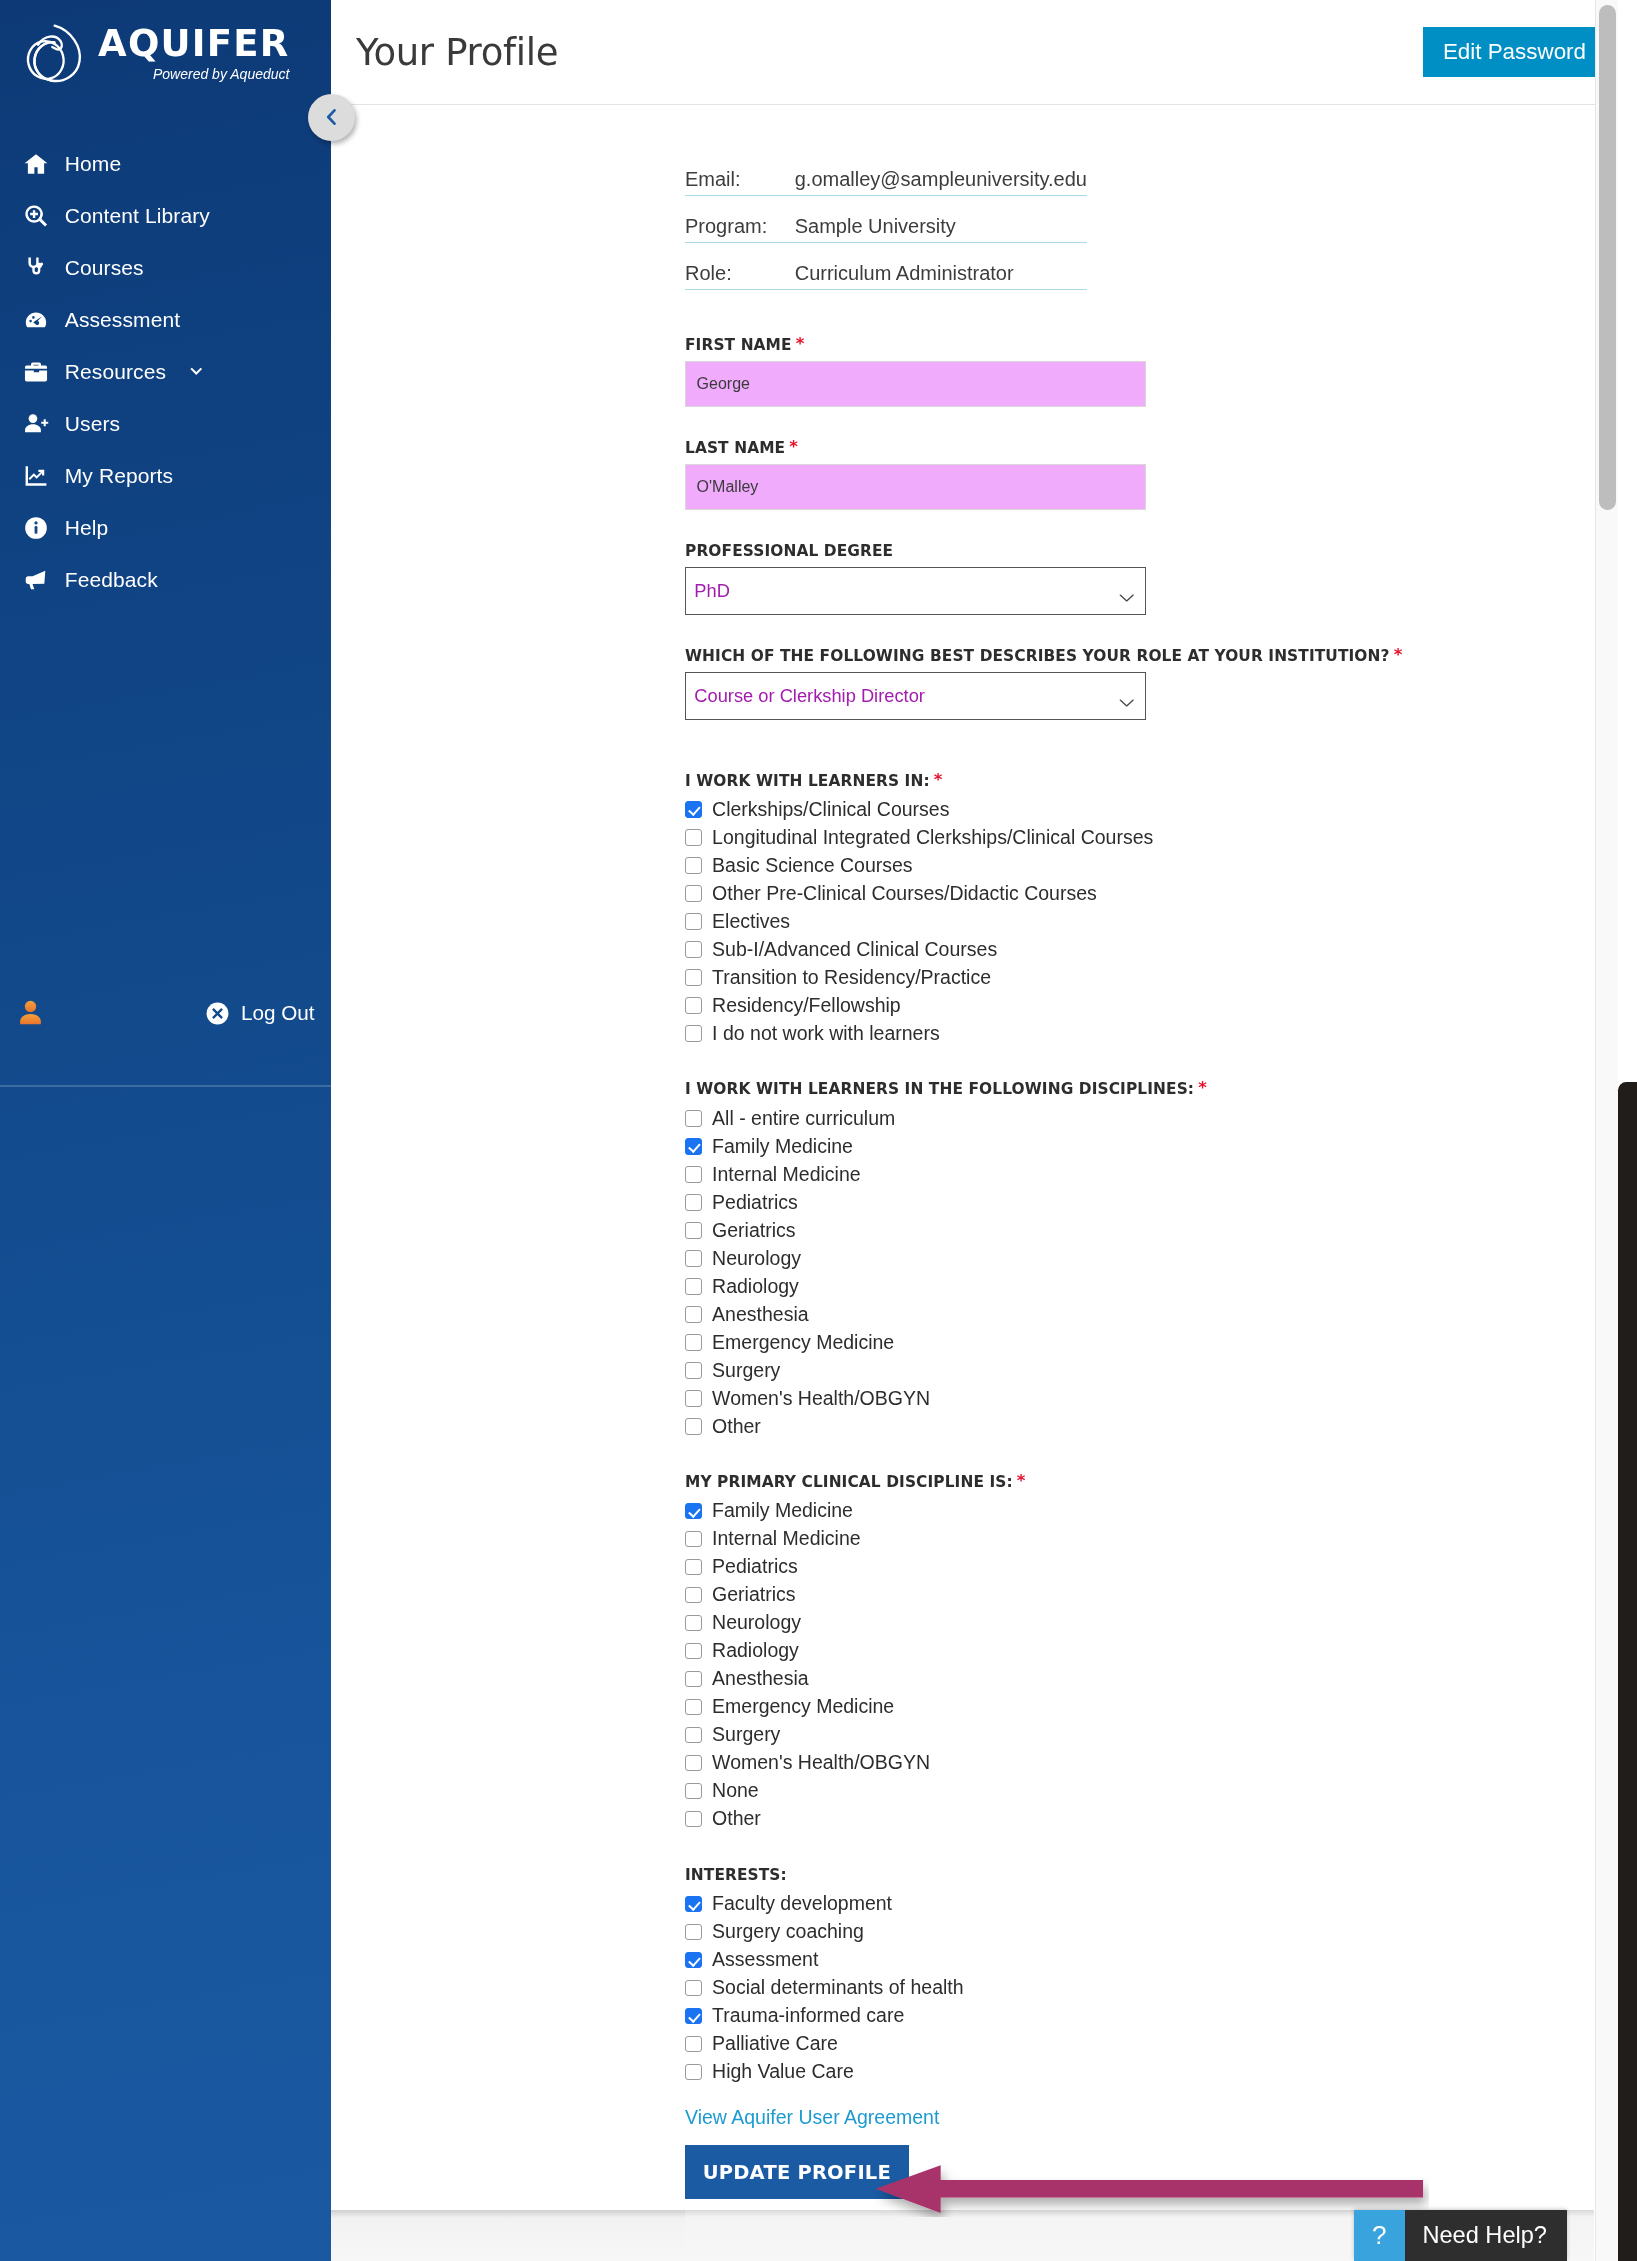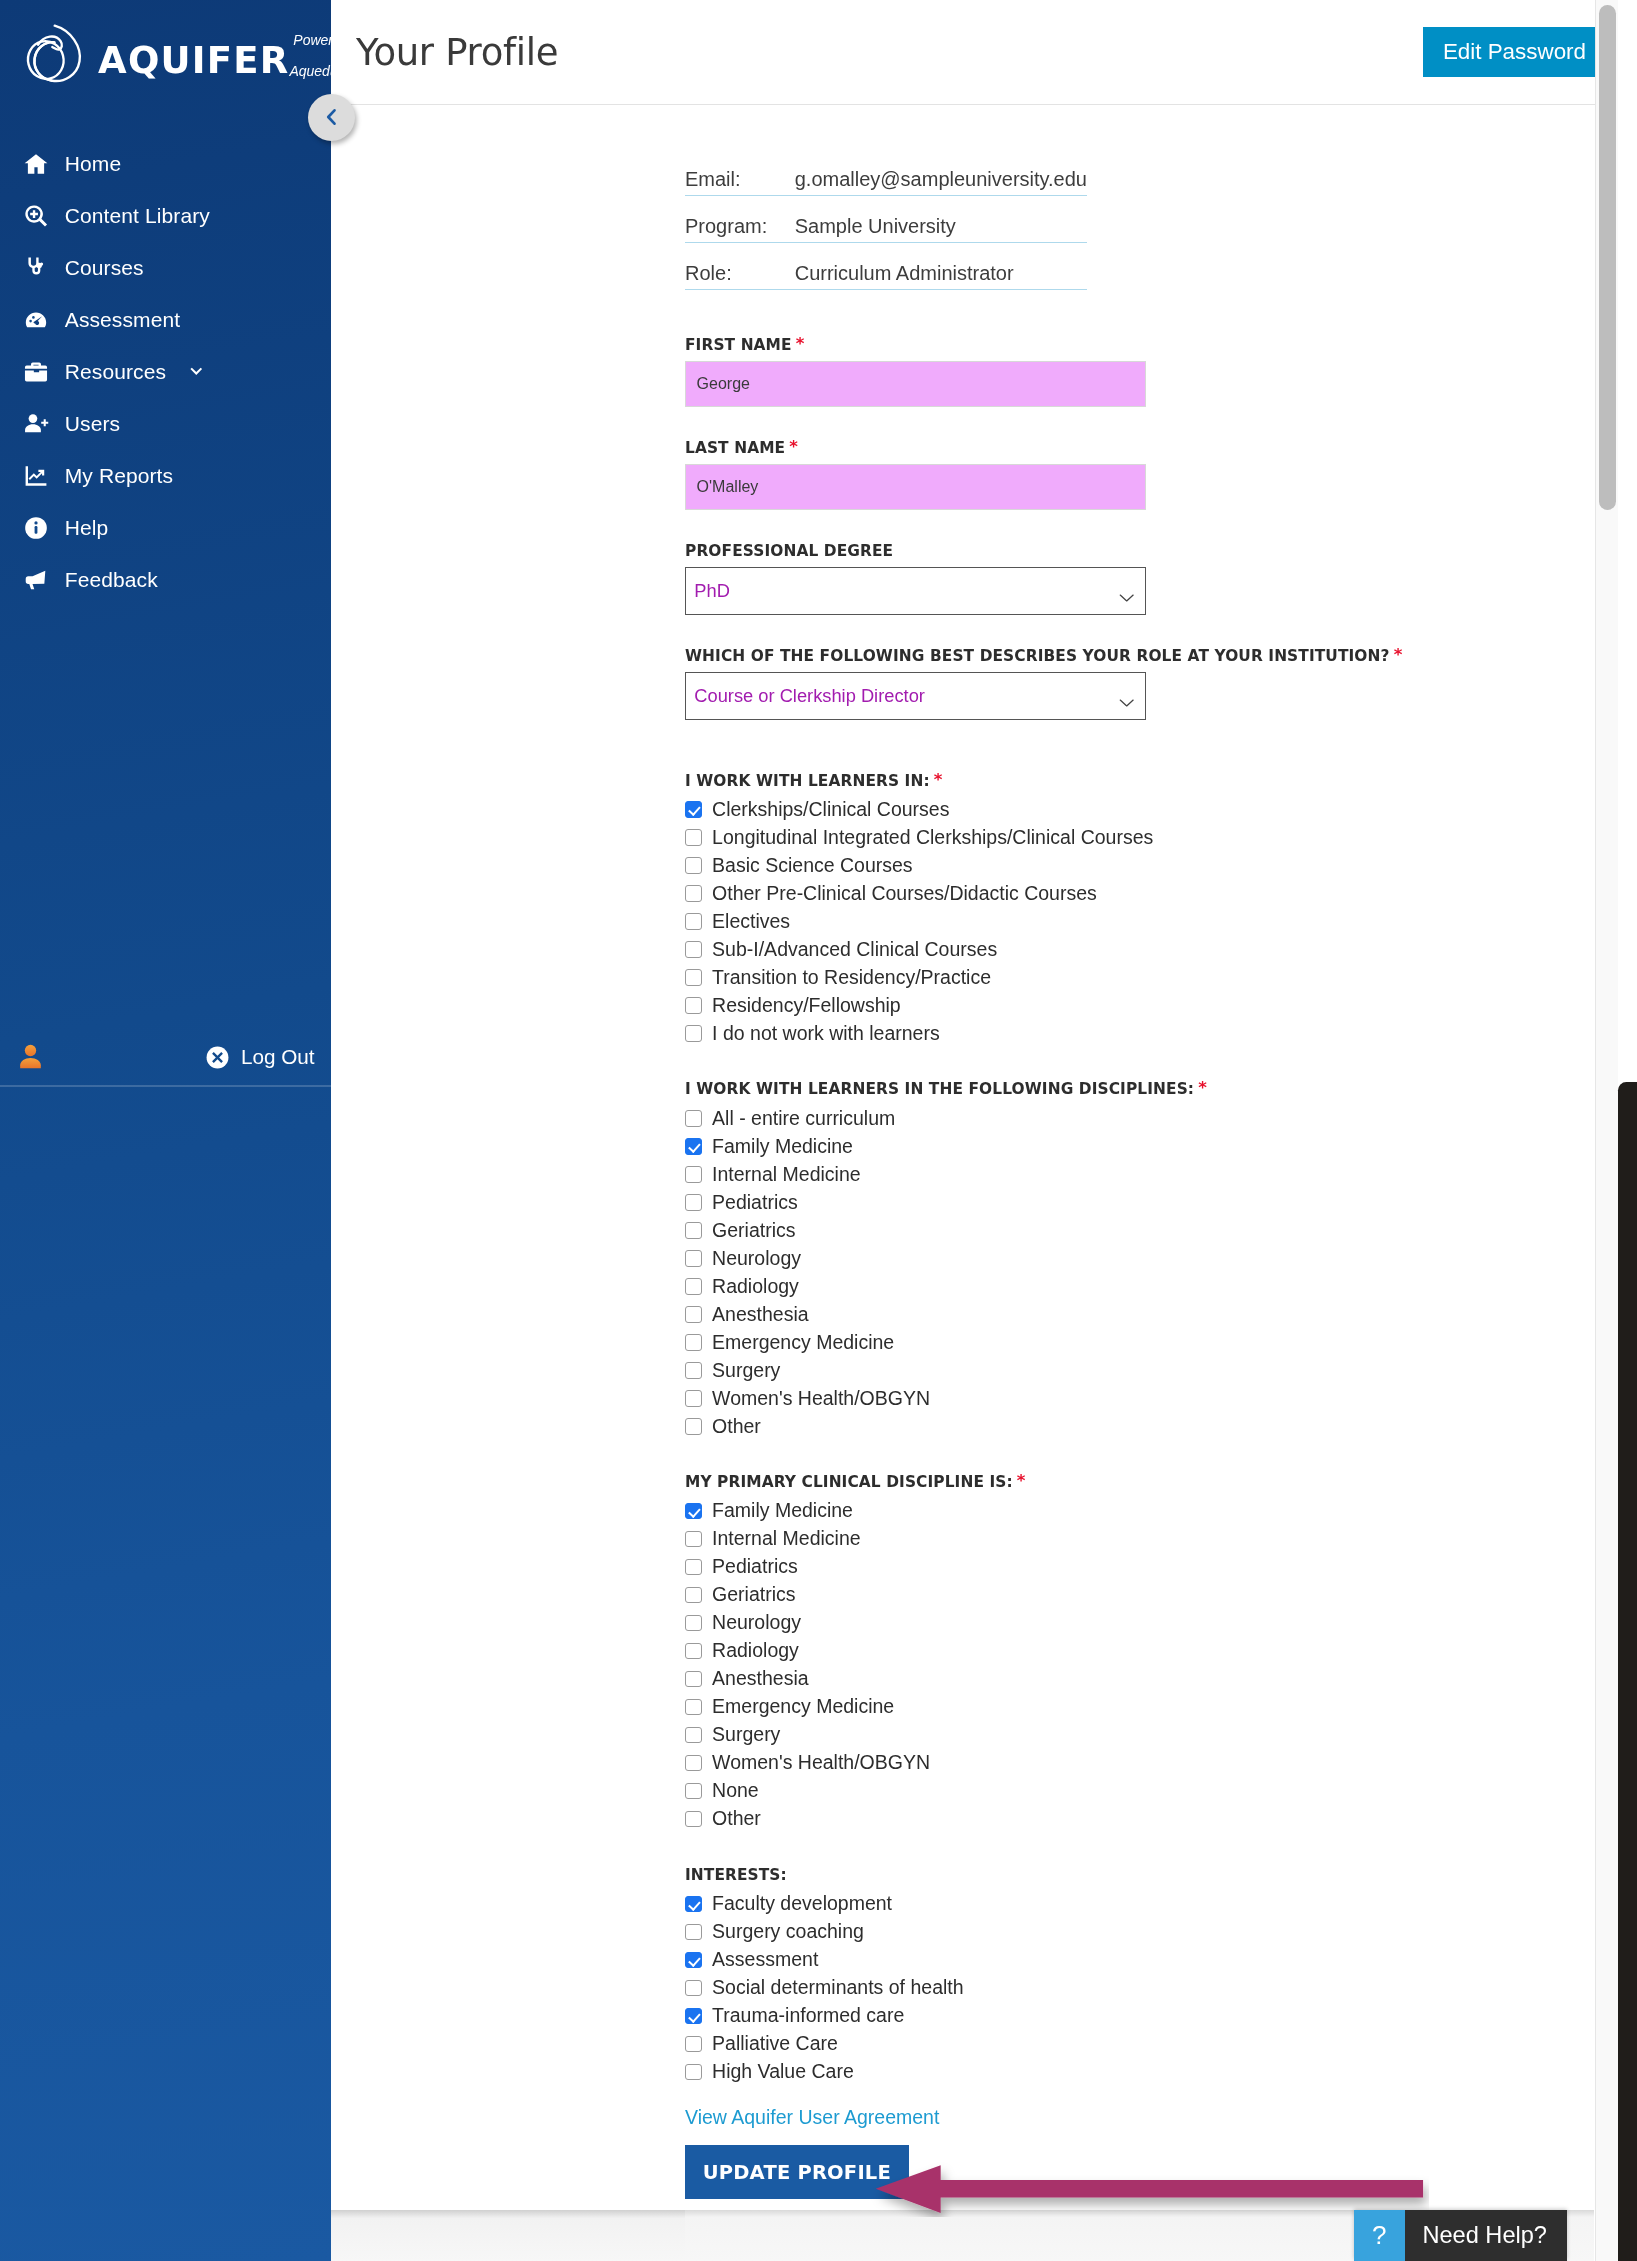--- a/index.html
+++ b/index.html
@@ -15,21 +15,21 @@
   .sidebar {
     position: relative;
     width: 331px; height: 2261px;
     background: linear-gradient(170deg, #0d3a77 0%, #124a8c 45%, #17549b 75%, #1a59a2 100%);
     flex: 0 0 331px;
     color: #fff;
   }
   .brand { padding: 21px 0 0 17.7px; }
   .brand-row { display: flex; align-items: center; gap: 9.4px; }
   .brand-mark { width: 71px; height: 65px; flex: 0 0 71px; }
-  .brand-text { display: flex; flex-direction: row; align-items: flex-end; }
+  .brand-text { display: flex; flex-direction: column; }
   .brand-name {
     font-family: "DejaVu Sans", sans-serif;
     font-weight: 700; font-size: 37px; letter-spacing: 1.2px; line-height: 1;
     color: #ffffff;
   }
   .brand-tag {
     font-family: Liberation Sans, sans-serif;
     font-style: italic; font-size: 14px; line-height: 1.1;
     margin-top: 4.7px; color: #ffffff; text-align: right;
   }
@@ -46,21 +46,21 @@
   }
   .nav-icon svg { width: 26px; height: 26px; fill: #ffffff; }
   .nav-label {
     font-size: 21px; color: #ffffff; letter-spacing: 0.1px;
     font-family: "Liberation Sans", sans-serif;
   }
   .nav-caret { margin-left: 7px; display: flex; align-items: center; }
   .nav-caret svg { width: 16.5px; height: 16.5px; fill: #ffffff; }
 
   .sidebar-footer {
-    position: absolute; left: 0; bottom: 1177px;
+    position: absolute; left: 0; bottom: 1221px;
     width: 331px; height: 54px;
     display: flex; align-items: center;
     padding: 0 16.5px 0 15.4px;
   }
   .avatar-icon { width: 31px; height: 31px; flex: 0 0 31px; }
   .avatar-icon svg { width: 31px; height: 31px; }
   .logout {
     margin-left: auto; display: flex; align-items: center; gap: 10.6px; cursor: pointer;
   }
   .logout-icon { width: 25px; height: 25px; }

